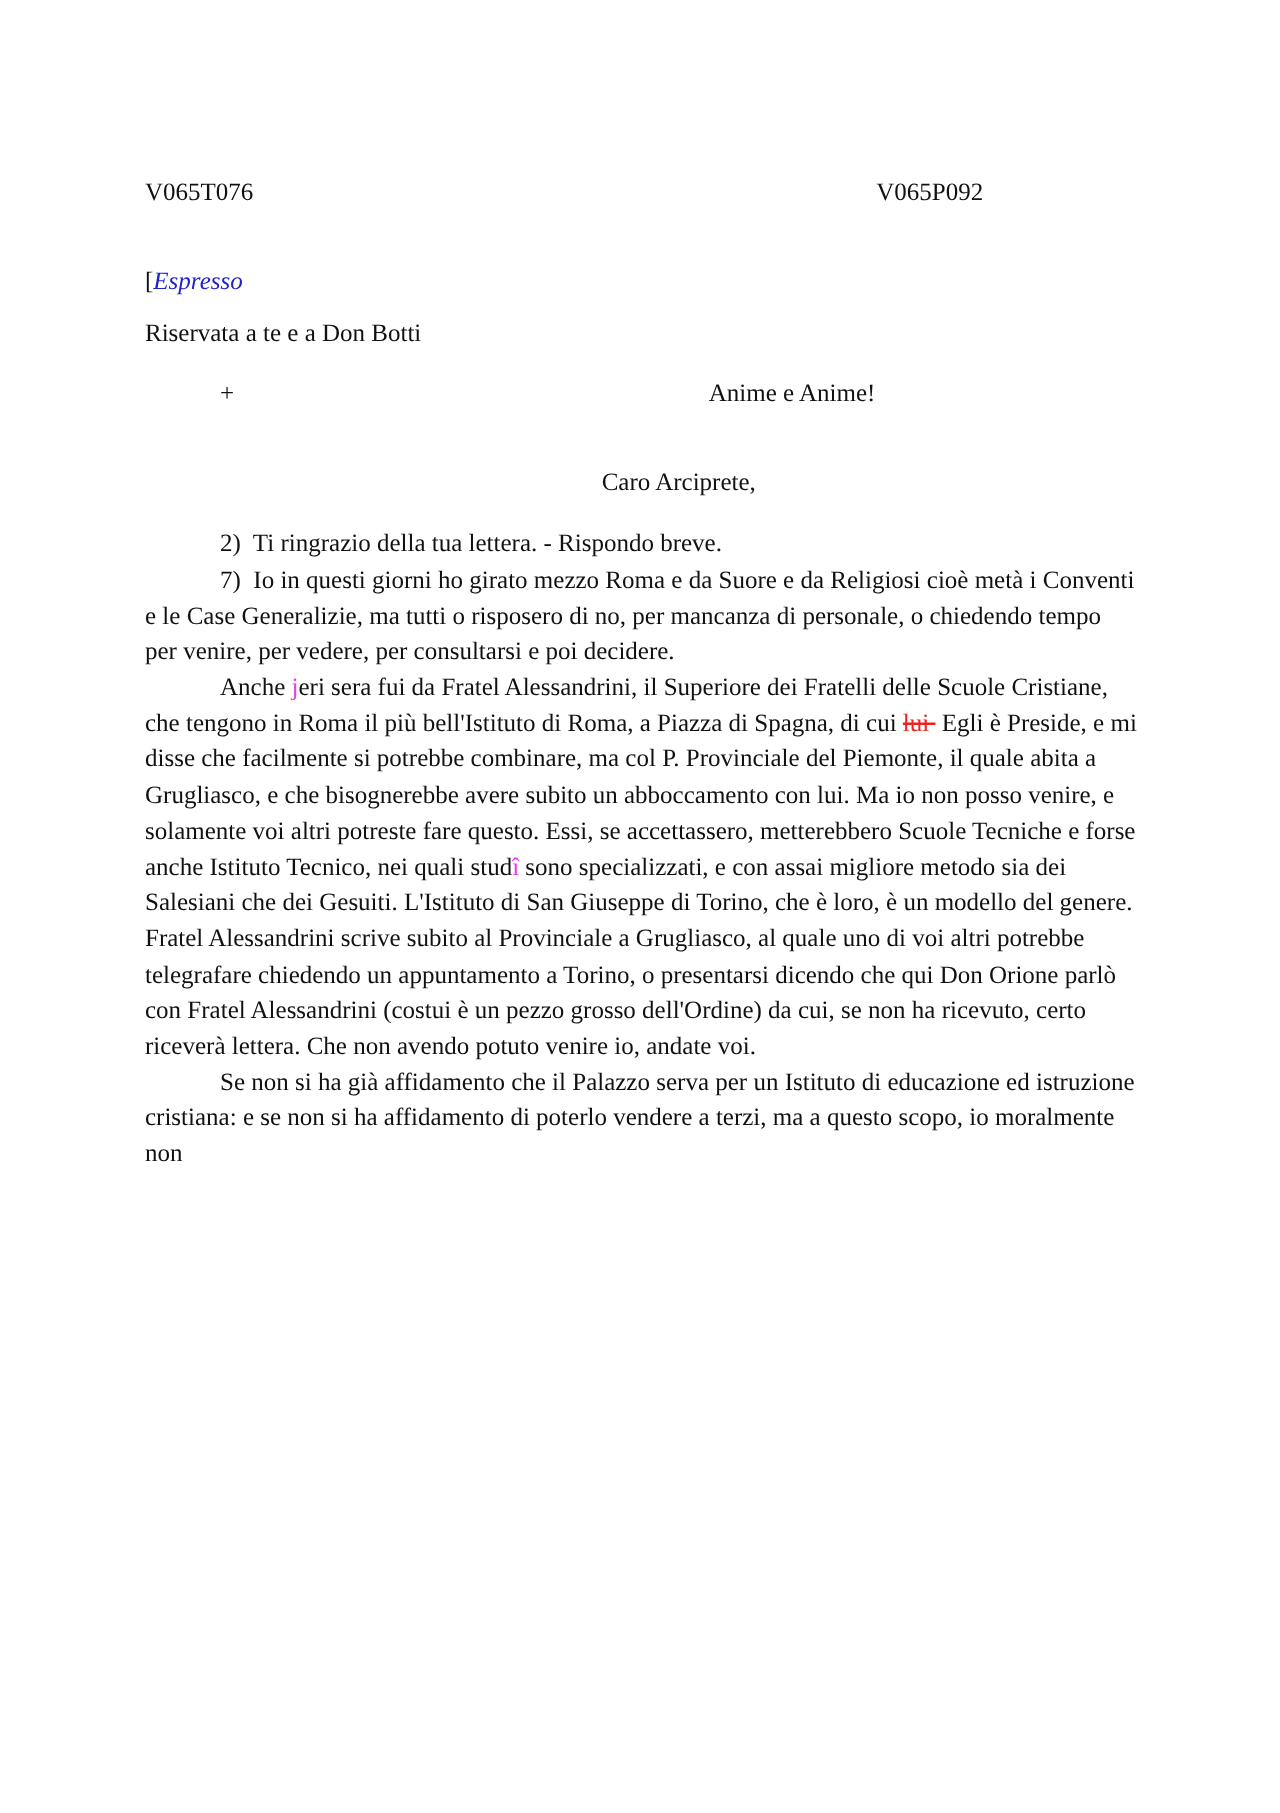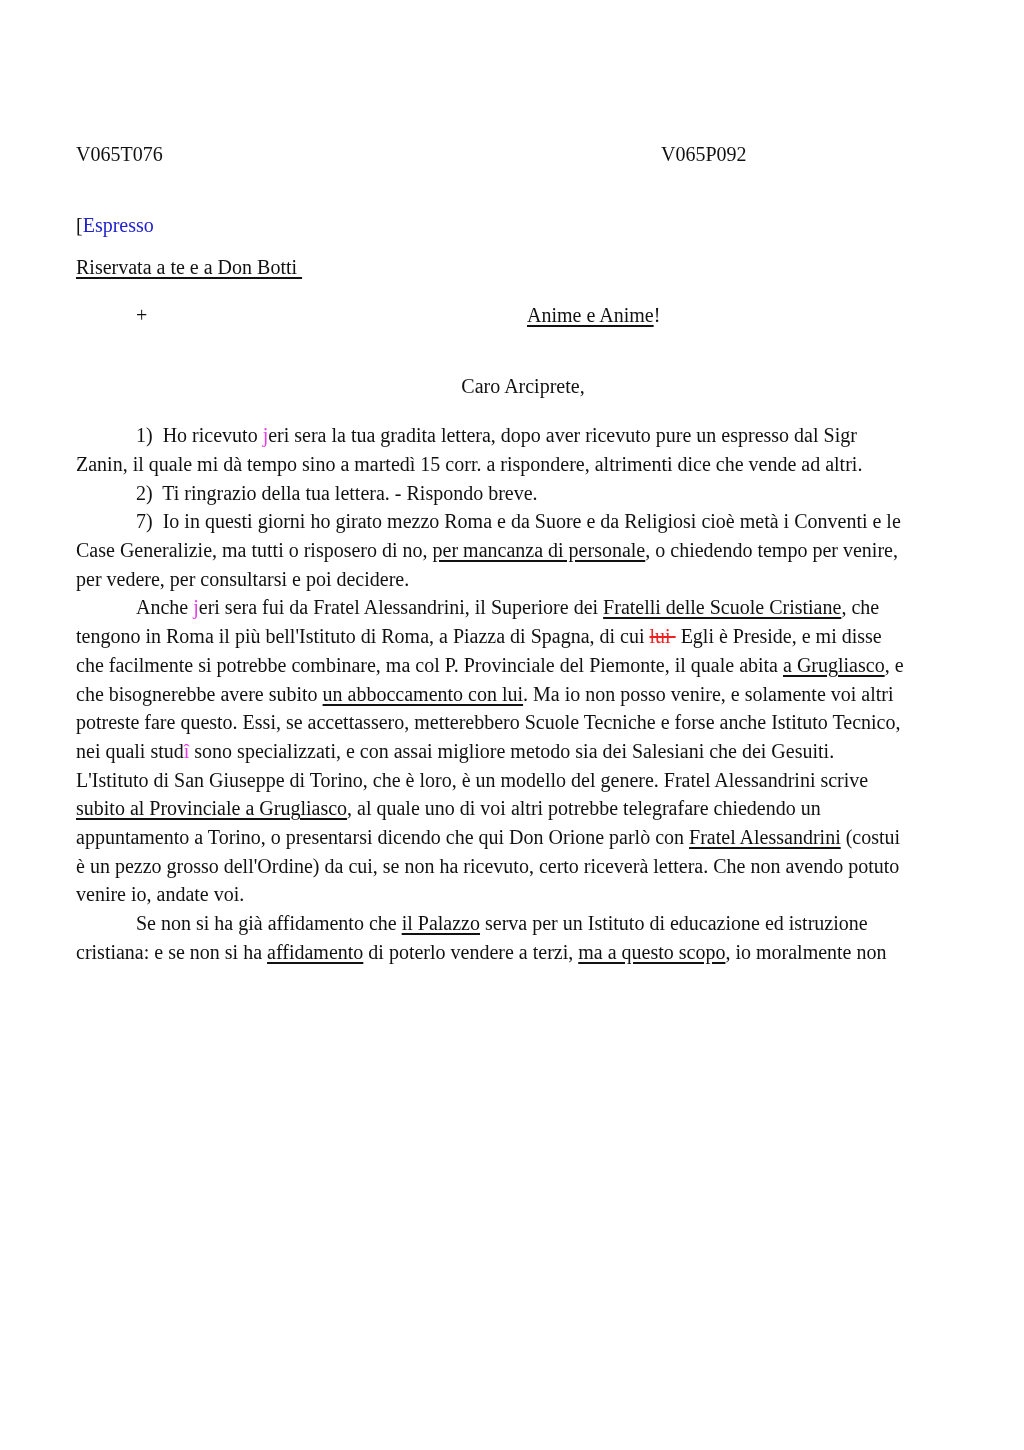--- a/index.html
+++ b/index.html
@@ -5,21 +5,21 @@
   html, body {
     margin: 0;
     padding: 0;
     background: #ffffff;
   }
   .page {
     position: relative;
     width: 1024px;
     height: 1450px;
     box-sizing: border-box;
-    padding: 140px 114px 0 76px;
+    padding: 140px 114px 0 116px;
     background: #ffffff;
     font-family: "Liberation Serif", "DejaVu Serif", serif;
     font-size: 20px;
     line-height: 28.7px;
     color: var(--ink, #111111);
     overflow: hidden;
   }
   .header-row {
     position: relative;
     height: 28.7px;
@@ -43,22 +43,22 @@
     left: 451px;
     top: 0;
   }
   .salutation-block { margin-top: 14px; text-align: center; }
   .body-block { margin-top: 20px; }
   .para {
     margin: 0;
     text-indent: 60px;
   }
   .seg-ink  { color: var(--ink, #111111); }
-  .seg-blue { color: var(--blue, #2121cd); }
-  .seg-u    { color: var(--ink, #111111); text-decoration: underline; text-underline-offset: 3px; }
+  .seg-blue { color: var(--blue, #2121cd); font-style: italic; }
+  .seg-u    { color: var(--ink, #111111); text-underline-offset: 3px; }
   .seg-m    { color: var(--magenta, #e83ae8); }
   .seg-rs   { color: var(--red, #ee2222); text-decoration: line-through; }
 </style>
 </head>
 <body>
 
 <div class="page">
 
   <div class="header-row">
     <span>V065T076</span>
@@ -78,20 +78,19 @@
     <div id="datecol" class="date-col">
         <div class="rich"><span class="seg-u">Anime e Anime</span><span class="seg-ink">!</span></div>
       </div>
   </div>
 
   <div id="salutation" class="salutation-block">
       <div class="rich para"><span class="seg-ink">Caro Arciprete,</span></div>
     </div>
 
   <div id="body" class="body-block">
-      <div class="rich para"><span class="seg-ink">1)  Ho ricevuto </span><span class="seg-m">j</span><span class="seg-ink">eri sera la tua gradita lettera, dopo aver ricevuto pure un espresso dal Sigr Zanin, il quale mi dà tempo sino a martedì 15 corr. a rispondere, altrimenti dice che vende ad altri.</span></div>
       <div class="rich para"><span class="seg-ink">2)  Ti ringrazio della tua lettera. - Rispondo breve.</span></div>
       <div class="rich para"><span class="seg-ink">7)  Io in questi giorni ho girato mezzo Roma e da Suore e da Religiosi cioè metà i Conventi e le Case Generalizie, ma tutti o risposero di no, </span><span class="seg-u">per mancanza di personale</span><span class="seg-ink">, o chiedendo tempo per venire, per vedere, per consultarsi e poi decidere.</span></div>
       <div class="rich para"><span class="seg-ink">Anche </span><span class="seg-m">j</span><span class="seg-ink">eri sera fui da Fratel Alessandrini, il Superiore dei </span><span class="seg-u">Fratelli delle Scuole Cristiane</span><span class="seg-ink">, che tengono in Roma il più bell'Istituto di Roma, a Piazza di Spagna, di cui </span><span class="seg-rs">lui&nbsp;</span><span class="seg-ink"> Egli è Preside, e mi disse che facilmente si potrebbe combinare, ma col P. Provinciale del Piemonte, il quale abita </span><span class="seg-u">a Grugliasco</span><span class="seg-ink">, e che bisognerebbe avere subito </span><span class="seg-u">un abboccamento con lui</span><span class="seg-ink">. Ma io non posso venire, e solamente voi altri potreste fare questo. Essi, se accettassero, metterebbero Scuole Tecniche e forse anche Istituto Tecnico, nei quali stud</span><span class="seg-m">î</span><span class="seg-ink"> sono specializzati, e con assai migliore metodo sia dei Salesiani che dei Gesuiti. L'Istituto di San Giuseppe di Torino, che è loro, è un modello del genere. Fratel Alessandrini scrive </span><span class="seg-u">subito al Provinciale a Grugliasco</span><span class="seg-ink">, al quale uno di voi altri potrebbe telegrafare chiedendo un appuntamento a Torino, o presentarsi dicendo che qui Don Orione parlò con </span><span class="seg-u">Fratel Alessandrini</span><span class="seg-ink"> (costui è un pezzo grosso dell'Ordine) da cui, se non ha ricevuto, certo riceverà lettera. Che non avendo potuto venire io, andate voi.</span></div>
       <div class="rich para"><span class="seg-ink">Se non si ha già affidamento che </span><span class="seg-u">il Palazzo</span><span class="seg-ink"> serva per un Istituto di educazione ed istruzione cristiana: e se non si ha </span><span class="seg-u">affidamento</span><span class="seg-ink"> di poterlo vendere a terzi, </span><span class="seg-u">ma a questo scopo</span><span class="seg-ink">, io moralmente non</span></div>
     </div>
 
 </div>
 
 </body></html>

